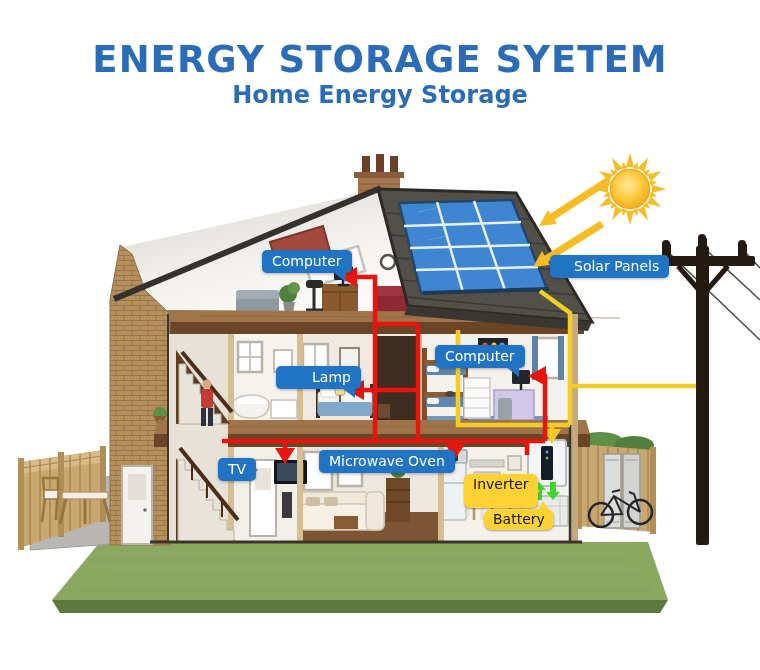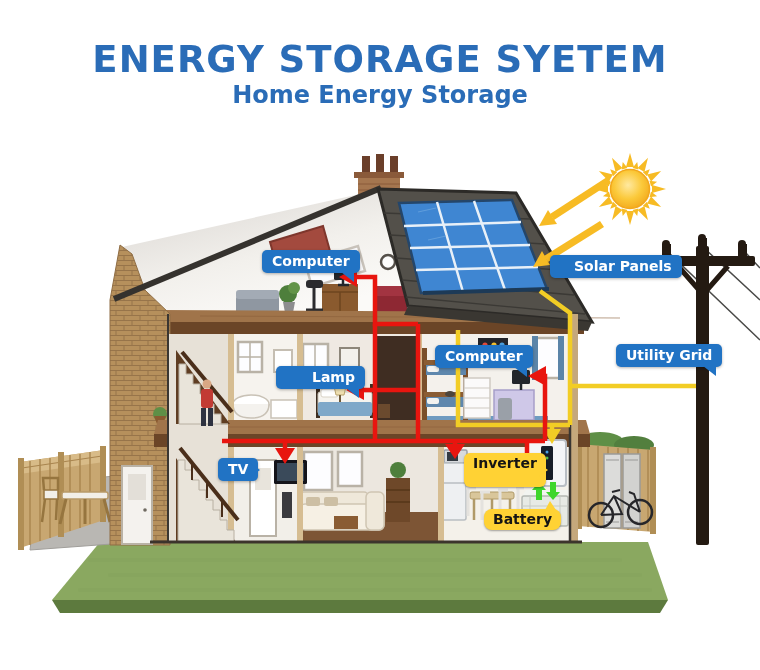--- a/index.html
+++ b/index.html
@@ -7,21 +7,21 @@
     --wire-red:#e8150f; --wire-yellow:#f2cd25; --arrow-green:#3fd62b;
     --sun-yellow:#f7bb24;
   }
   html,body{margin:0;padding:0;background:#fff;}
   body{font-family:"DejaVu Sans","Liberation Sans",sans-serif;}
   #stage{position:relative;width:760px;height:670px;background:#fff;overflow:hidden;}
   .hdr{position:absolute;left:0;top:40px;width:760px;text-align:center;z-index:6;}
   .hdr .title{font-size:37px;font-weight:bold;color:var(--title-blue);letter-spacing:1px;line-height:1.1;}
   .hdr .subtitle{font-size:24px;font-weight:bold;color:var(--title-blue);margin-top:0;}
   svg{position:absolute;left:0;top:0;}
-  .callout{position:absolute;padding:3px 10px 4px;border-radius:5px;font-weight:bold;font-size:14px;
+  .callout{position:absolute;padding:3px 10px 4px;border-radius:5px;font-weight:normal;font-size:14px;
     color:#fff;background:var(--label-blue);box-shadow:0 1px 3px rgba(0,0,0,.3);white-space:nowrap;z-index:5;}
   .callout.yellow{background:var(--label-yellow);color:#151515;box-shadow:0 1px 2px rgba(0,0,0,.35);}
   .tail-br::after{content:"";position:absolute;right:6px;bottom:-9px;width:0;height:0;
     border-top:10px solid var(--label-blue);border-left:13px solid transparent;}
   .tail-r::after{content:"";position:absolute;right:-9px;top:50%;margin-top:-7px;width:0;height:0;
     border:7px solid transparent;border-left:10px solid var(--label-blue);}
   .yellow.tail-r::after{border-left-color:var(--label-yellow);}
   .yellow.tail-tr::after{content:"";position:absolute;right:5px;top:-8px;width:0;height:0;
     border-left:5px solid transparent;border-right:6px solid transparent;
     border-bottom:9px solid var(--label-yellow);}
@@ -445,29 +445,29 @@
 
   <div class="callout tail-br" style="left:262px;top:250px;">
     <span>Computer</span>
   </div>
   <div class="callout" style="left:550px;top:255px;padding-left:24px;">
     <span>Solar Panels</span>
   </div>
   <div class="callout tail-br" style="left:435px;top:345px;">
     <span>Computer</span>
   </div>
-  <div class="callout tail-br" style="left:616px;top:344px;">
-    <span>Utility Grid</span>
-  </div>
   <div class="callout tail-br" style="left:276px;top:366px;padding-left:36px;">
     <span>Lamp</span>
   </div>
   <div class="callout tail-r" style="left:218px;top:458px;">
     <span>TV</span>
   </div>
-  <div class="callout yellow tail-r" style="left:464px;top:453px;padding:2px 9px 16px;border-radius:6px;">
+  <div class="callout tail-r" style="left:319px;top:450px;">
+    <span>Microwave Oven</span>
+  </div>
+  <div class="callout yellow tail-r" style="left:464px;top:474px;padding:2px 9px 16px;border-radius:6px;">
     <span>Inverter</span>
   </div>
   <div class="callout yellow tail-tr" style="left:484px;top:509px;padding:2px 9px 3px;border-radius:8px;">
     <span>Battery</span>
   </div>
 
 </div>
 
 </body></html>

